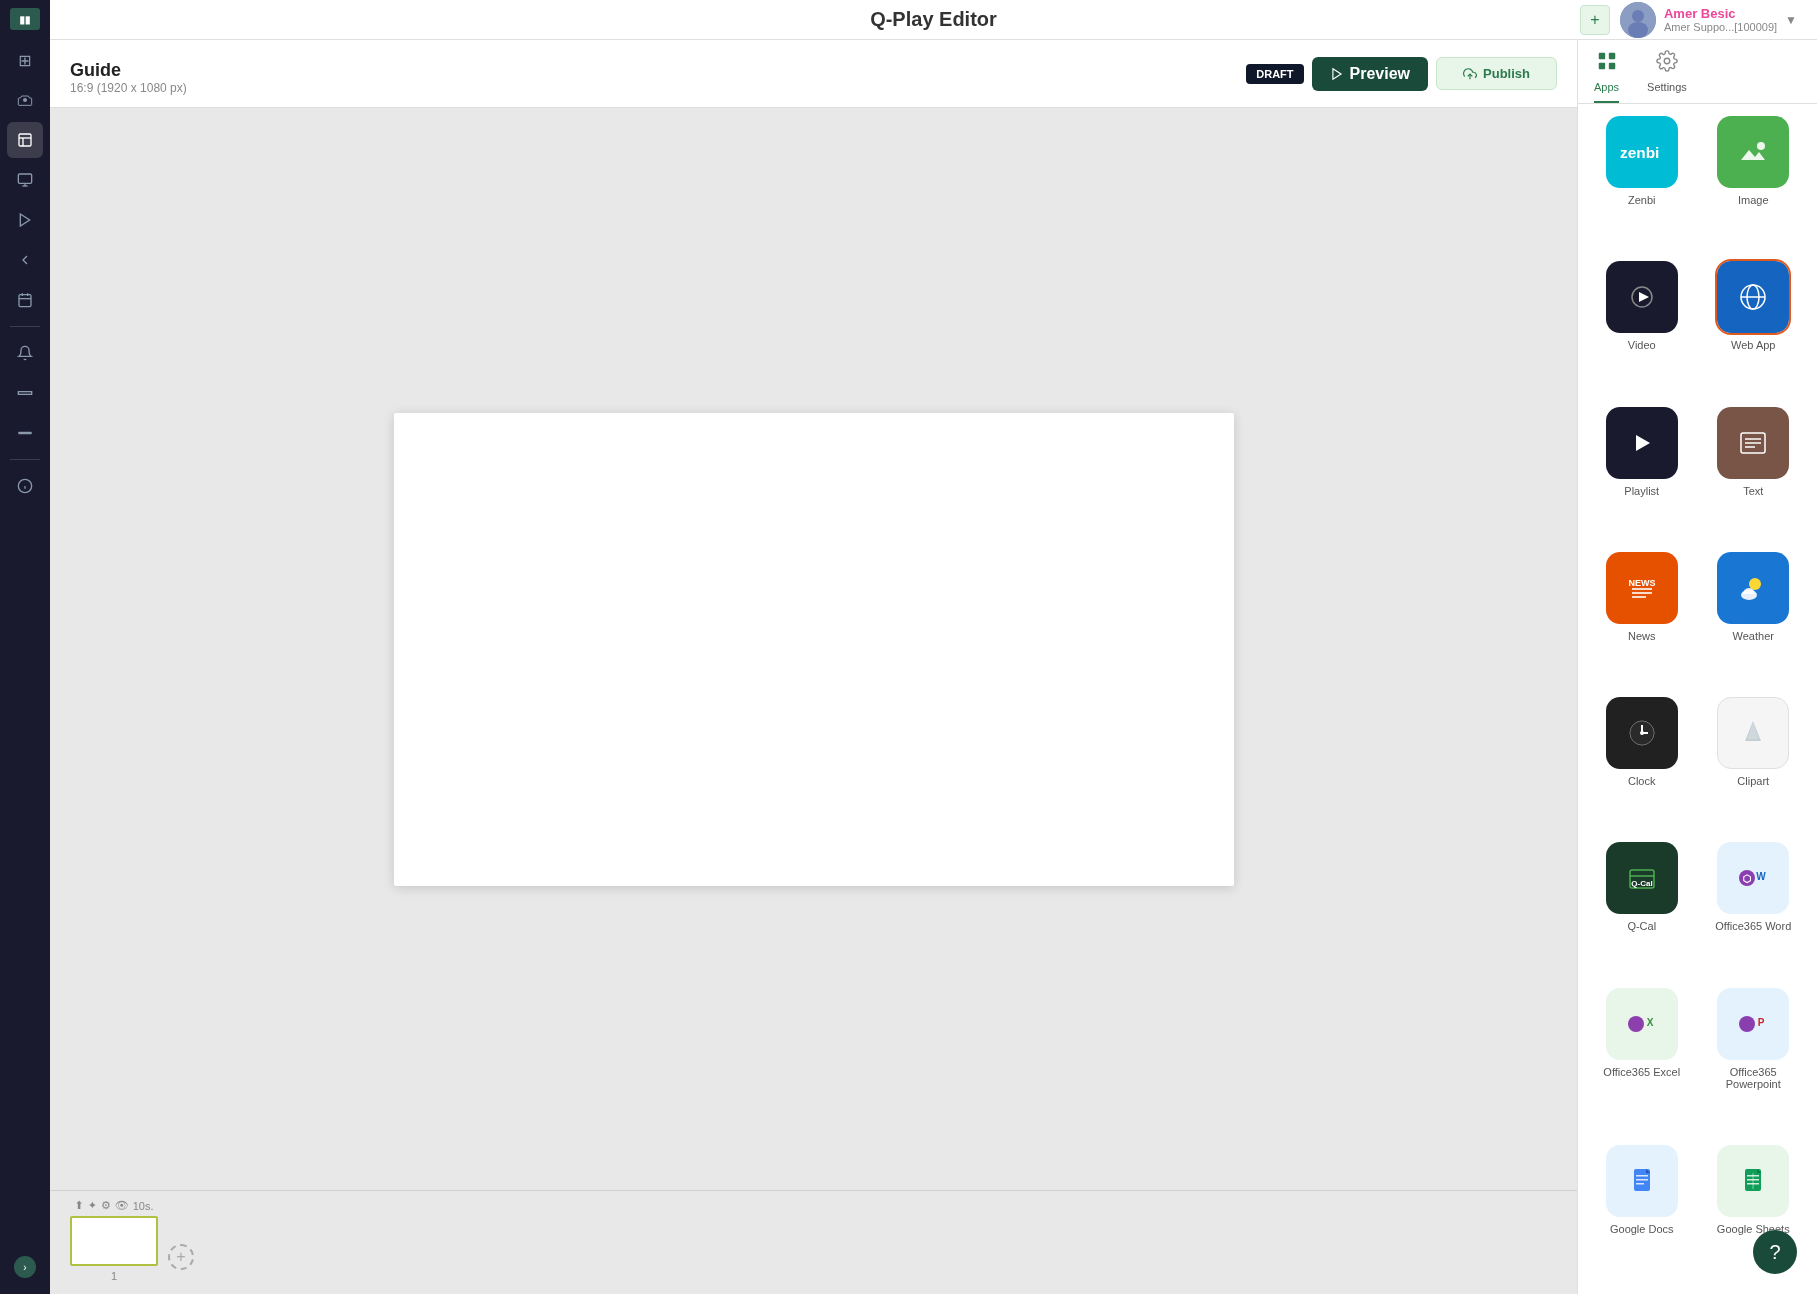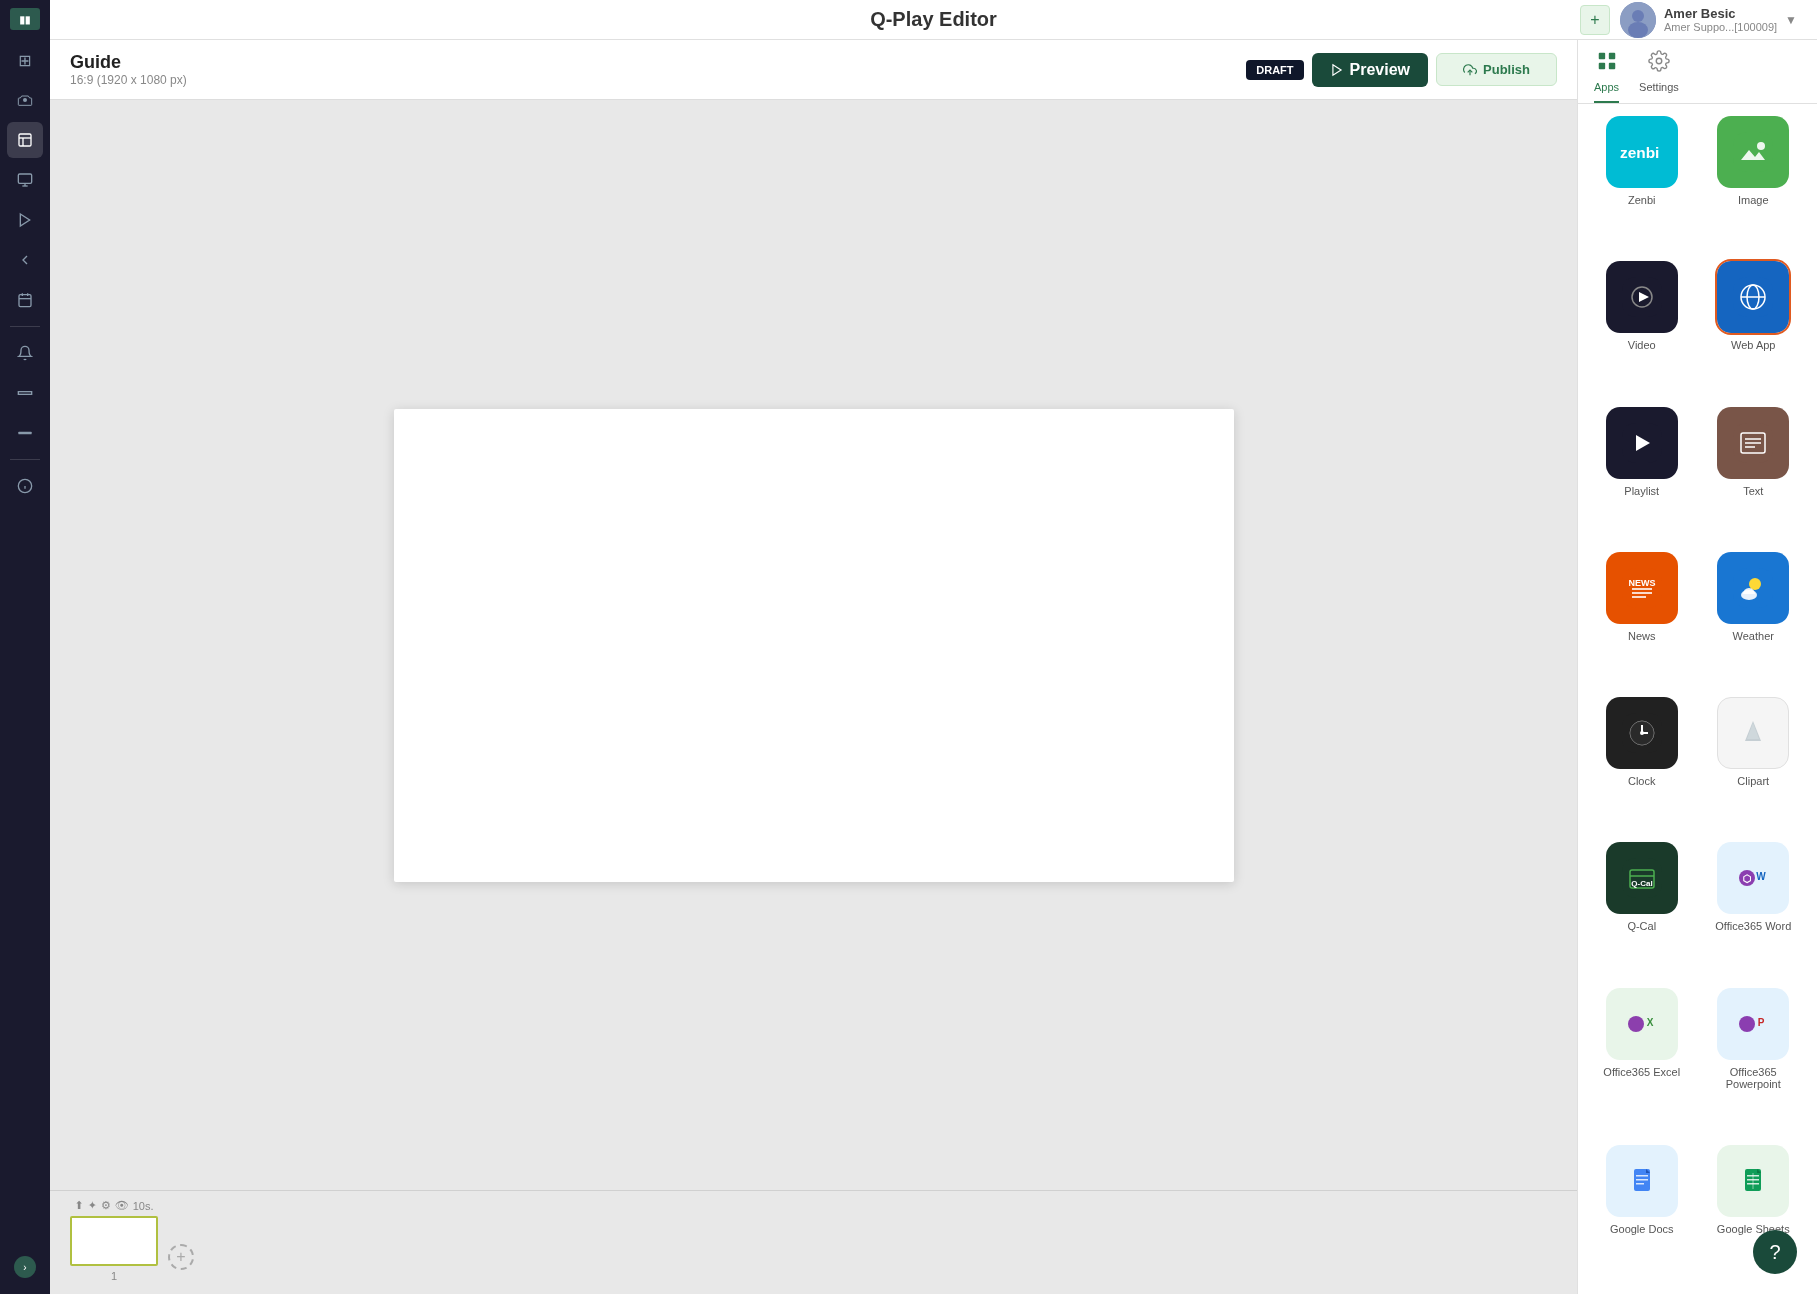--- a/index.html
+++ b/index.html
@@ -105,21 +105,21 @@
     .user-avatar {
       width: 36px; height: 36px;
       border-radius: 50%;
       background: linear-gradient(135deg, #8B9DC3, #6a7db5);
       display: flex; align-items: center; justify-content: center;
       color: white;
       font-size: 14px;
       overflow: hidden;
     }
     .user-text { display: flex; flex-direction: column; }
-    .user-name { font-size: 13px; font-weight: 600; color: #404040; }
+    .user-name { font-size: 13px; font-weight: 600; color: #ec4899; }
     .user-sub { font-size: 11px; color: #888; }
     .chevron-down { color: #888; font-size: 12px; }
 
     
     #content {
       display: flex;
       flex: 1;
       overflow: hidden;
     }
 
@@ -132,21 +132,21 @@
       background: #e8e8e8;
     }
     #editor-toolbar {
       background: white;
       padding: 12px 20px;
       display: flex;
       align-items: center;
       gap: 12px;
       border-bottom: 1px solid #ddd;
     }
-    .doc-info { flex: 1; }
+    .doc-info { flex: 1; margin-top: 8px; }
     .doc-title { font-size: 18px; font-weight: 700; color: #222; }
     .doc-subtitle { font-size: 12px; color: #888; }
     .toolbar-actions { display: flex; align-items: center; gap: 8px; }
     .draft-badge {
       background: #0f172a;
       color: white;
       font-size: 11px;
       font-weight: 700;
       padding: 4px 10px;
       border-radius: 4px;
@@ -234,21 +234,21 @@
       background: white;
       border-left: 1px solid #e0e0e0;
       display: flex;
       flex-direction: column;
       overflow: hidden;
     }
     #panel-tabs {
       display: flex;
       border-bottom: 1px solid #e0e0e0;
       padding: 10px 16px 0;
-      gap: 20px;
+      gap: 28px;
     }
     .panel-tab {
       display: flex;
       flex-direction: column;
       align-items: center;
       gap: 4px;
       cursor: pointer;
       padding-bottom: 8px;
       color: #555;
       font-size: 11px;

